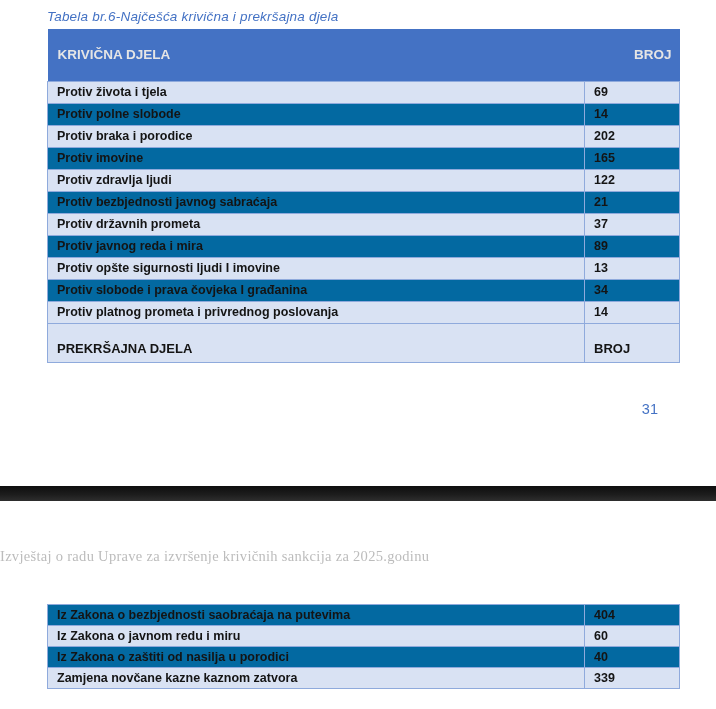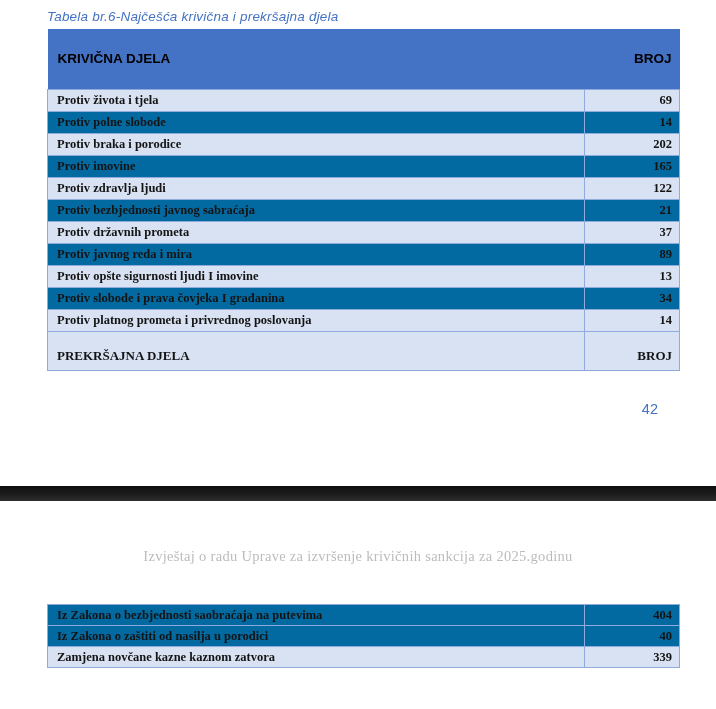--- a/index.html
+++ b/index.html
@@ -27,45 +27,45 @@
     left: 47px;
     width: 633px;
     border-collapse: collapse;
     table-layout: fixed;
   }
   .tbl-criminal { top: 29px; }
   .tbl-misdemeanor { top: 604px; }
 
   .tbl th {
     background: var(--header-blue, #4472C4);
-    color: #000000;
+    color: #e5e5e5;
     font-size: 13.5px;
     font-weight: bold;
     border: none;
-    height: 60px;
+    height: 52px;
     vertical-align: middle;
   }
   .tbl th.col-name { text-align: left; padding-left: 10px; }
   .tbl th.col-num  { text-align: right; padding-right: 8px; }
 
   .tbl .col-num { width: 95px; }
 
   .tbl td {
     border: 1px solid var(--border-blue, #8FAADC);
     font-size: 12.5px;
     font-weight: bold;
     color: #141414;
     padding: 1px 7px 1px 9px;
     background: #0369a1;
     white-space: nowrap;
     overflow: hidden;
   }
-  .tbl tbody tr { height: 22px; font-family: Liberation Serif, serif; }
+  .tbl tbody tr { height: 22px; }
   .tbl-misdemeanor tbody tr { height: 21px; }
-  .tbl td.col-num { text-align: right; }
+  .tbl td.col-num { text-align: left; }
   .tbl tr.shaded td { background: var(--band-blue, #D9E2F3); }
 
   .tbl tr.footer-row { height: 39px; }
   .tbl tr.footer-row td {
     background: var(--band-blue, #D9E2F3);
     vertical-align: bottom;
     padding-bottom: 6px;
     font-size: 13px;
   }
 
@@ -83,21 +83,21 @@
     position: absolute;
     left: 0; top: 486px;
     width: 716px; height: 15px;
     background: linear-gradient(180deg, #0e0e0e 0%, #1c1c1c 55%, #2e2e2e 100%);
   }
 
   .running-header {
     position: absolute;
     left: 0; top: 548px;
     width: 716px;
-    text-align: center;
+    text-align: left;
     font-family: "Liberation Serif", serif;
     font-size: 14.5px;
     letter-spacing: 0.3px;
     color: var(--running-header-gray, #BCBCBC);
   }
 </style>
 </head>
 <body>
 
 <div>
@@ -170,34 +170,38 @@
 
       </tbody>
     <tbody>
       <tr class="footer-row">
         <td class="col-name">PREKRŠAJNA DJELA</td>
         <td class="col-num">BROJ</td>
       </tr>
     </tbody>
   </table>
 
-  <div class="page-number">42</div>
+  <div class="page-number">31</div>
 
   <div class="page-break"></div>
 
   <div class="running-header">Izvještaj o radu Uprave za izvršenje krivičnih sankcija za 2025.godinu</div>
 
   <table class="tbl tbl-misdemeanor">
     <tbody>
 
         <tr>
           <td class="col-name">Iz Zakona o bezbjednosti saobraćaja na putevima</td>
           <td class="col-num">404</td>
         </tr>
 
+        <tr class="shaded">
+          <td class="col-name">Iz Zakona o javnom redu i miru</td>
+          <td class="col-num">60</td>
+        </tr>
 
         <tr>
           <td class="col-name">Iz Zakona o zaštiti od nasilja u porodici</td>
           <td class="col-num">40</td>
         </tr>
 
         <tr class="shaded">
           <td class="col-name">Zamjena novčane kazne kaznom zatvora</td>
           <td class="col-num">339</td>
         </tr>

